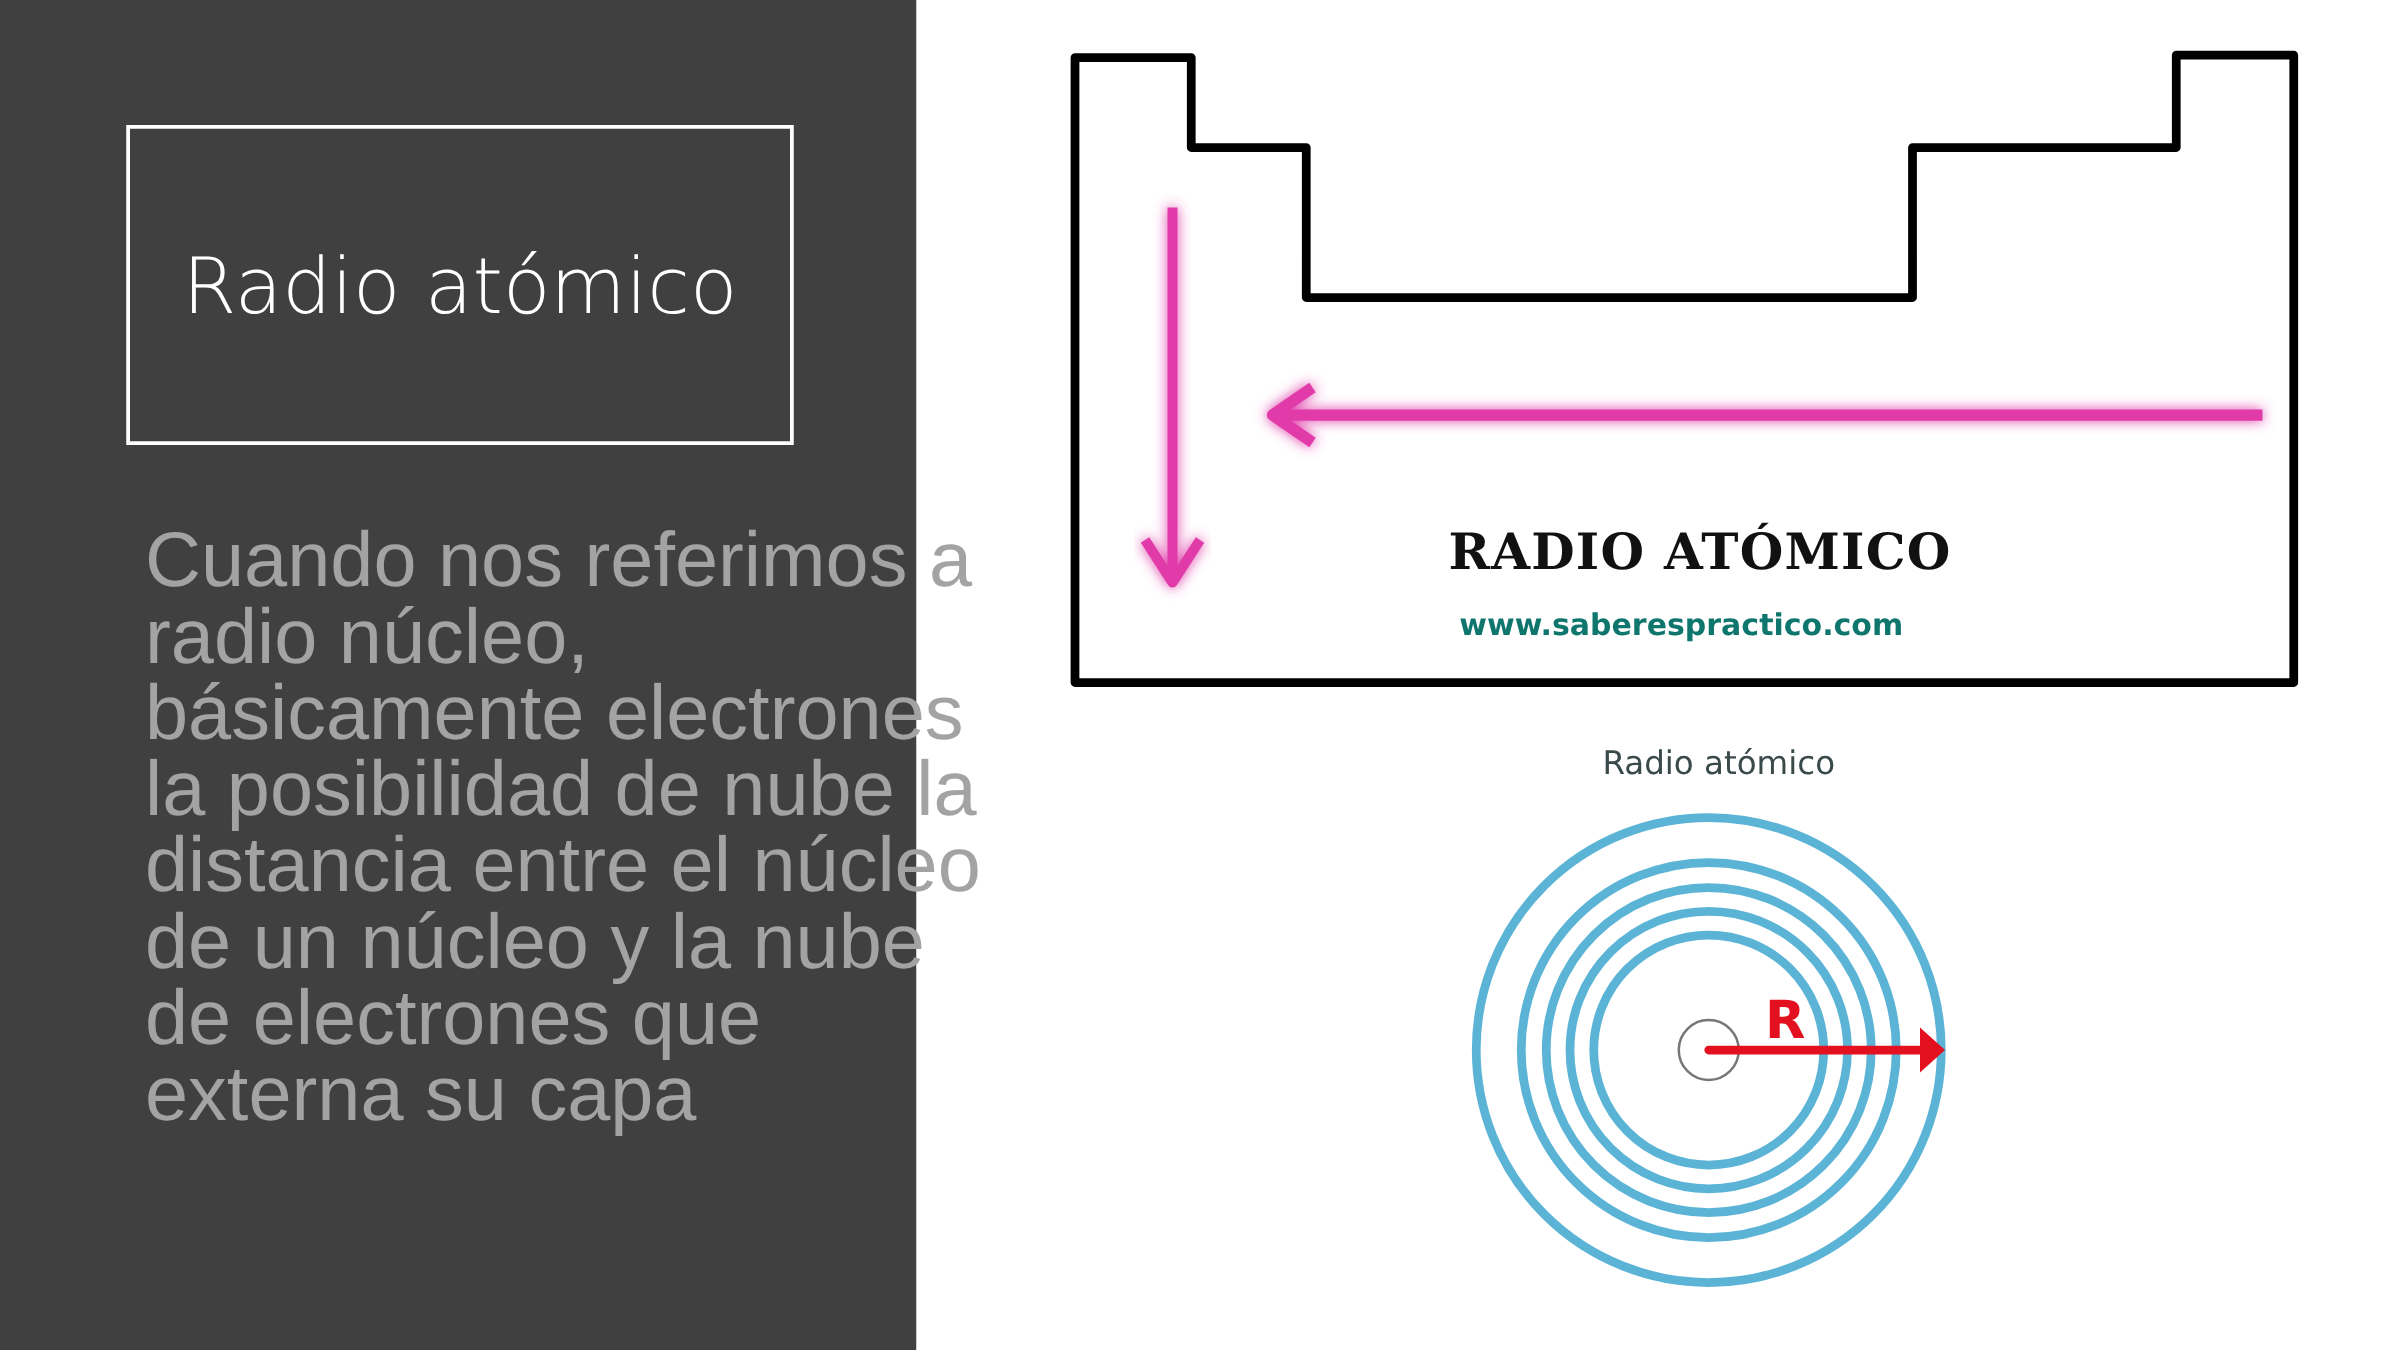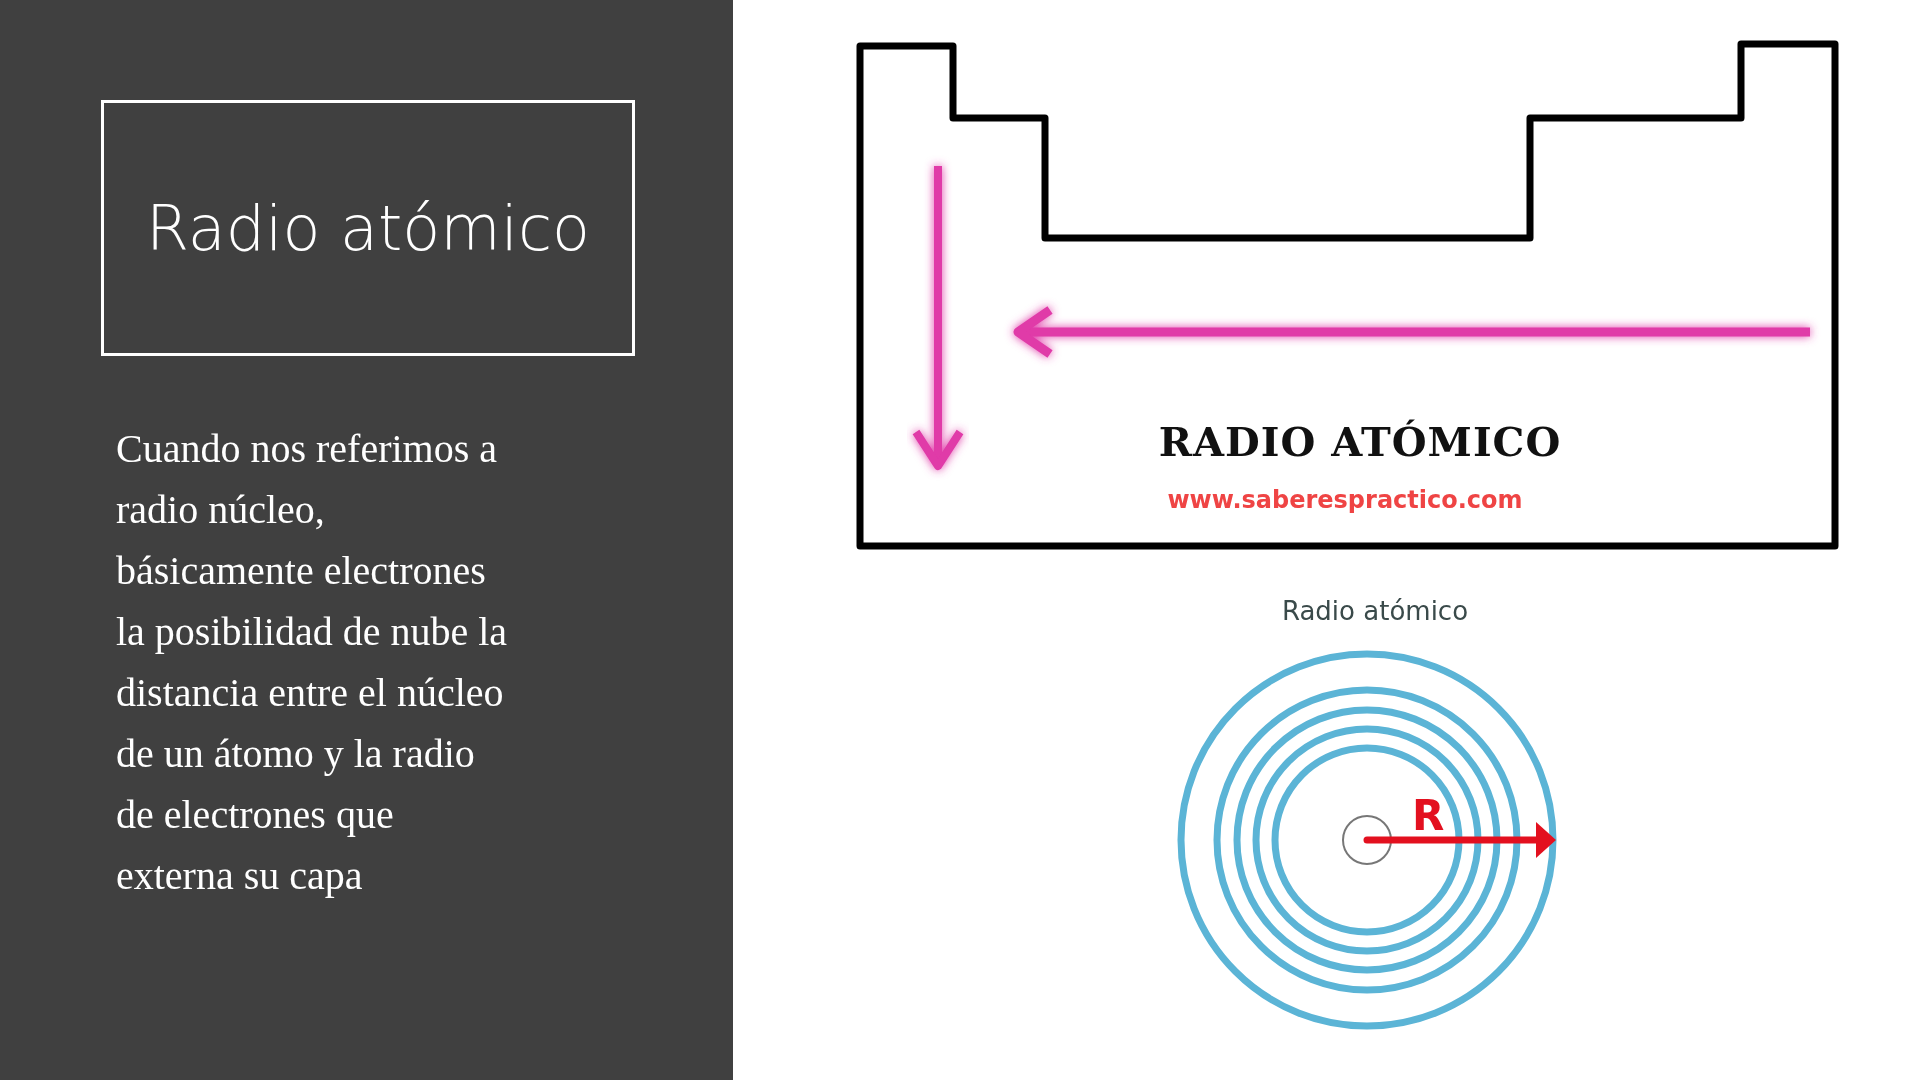--- a/index.html
+++ b/index.html
@@ -1,39 +1,39 @@
 <!DOCTYPE html>
 <html><head>
 <meta charset="utf-8">
 <style>
   html,body{margin:0;padding:0;}
   body{width:1920px;height:1080px;position:relative;overflow:hidden;background:#ffffff;font-family:"Liberation Sans",sans-serif;}
   .left-panel{position:absolute;left:0;top:0;width:733px;height:1080px;background:#404040;}
   .title-box{position:absolute;left:101px;top:100px;width:528px;height:250px;border:3px solid #ffffff;display:flex;align-items:center;justify-content:center;}
   .title{color:#ffffff;font-size:62px;font-weight:300;font-family:"DejaVu Sans",sans-serif;letter-spacing:0px;}
-  .body-text{position:absolute;left:116px;top:418px;width:580px;color:#ffffff;font-size:40px;line-height:61px;font-family:Liberation Serif, serif;}
+  .body-text{position:absolute;left:116px;top:418px;width:580px;color:#a3a3a3;font-size:62px;line-height:61px;font-family:Liberation Sans, sans-serif;}
   .body-text span{display:block;white-space:nowrap;}
   .table-fig{position:absolute;left:850px;top:30px;width:1000px;height:530px;}
   .atom-fig{position:absolute;left:1150px;top:590px;width:450px;height:450px;}
   .fig-title{position:absolute;left:0;width:100%;text-align:center;}
 </style>
 </head>
 <body>
 
 <div class="left-panel">
   <div class="title-box">
     <div class="title">Radio atómico</div>
   </div>
   <div class="body-text">
     <span>Cuando nos referimos a</span>
     <span>radio núcleo,</span>
     <span>básicamente electrones</span>
     <span>la posibilidad de nube la</span>
     <span>distancia entre el núcleo</span>
-    <span>de un átomo y la radio</span>
+    <span>de un núcleo y la nube</span>
     <span>de electrones que</span>
     <span>externa su capa</span>
   </div>
 </div>
 
 <div class="table-fig">
   <svg width="1000" height="530" viewBox="0 0 1000 530">
     <defs>
       <filter id="glow" x="-20%" y="-50%" width="140%" height="200%">
         <feGaussianBlur stdDeviation="5" result="b"></feGaussianBlur>
@@ -47,21 +47,21 @@
     <g filter="url(#glow)">
       <line x1="88" y1="136" x2="88" y2="430" stroke="#e03aa8" stroke-width="8"></line>
       <polyline points="66,402 88,436 110,402" fill="none" stroke="#e03aa8" stroke-width="8" stroke-linejoin="round"></polyline>
     </g>
     <g filter="url(#glow)">
       <line x1="960" y1="302" x2="170" y2="302" stroke="#e03aa8" stroke-width="9"></line>
       <polyline points="200,280 168,302 200,324" fill="none" stroke="#e03aa8" stroke-width="9" stroke-linejoin="round"></polyline>
     </g>
   </svg>
   <div class="fig-title" style="top:388px;left:0;width:1000px;font-family:'DejaVu Serif',serif;font-weight:bold;font-size:40px;color:#111;letter-spacing:1px;padding-left:20px;box-sizing:border-box;">RADIO ATÓMICO</div>
-  <div class="fig-title" style="top:456px;left:0;width:1000px;font-family:'DejaVu Sans',sans-serif;font-weight:bold;font-size:24px;color:#ef4444;padding-right:10px;box-sizing:border-box;">www.saberespractico.com</div>
+  <div class="fig-title" style="top:456px;left:0;width:1000px;font-family:'DejaVu Sans',sans-serif;font-weight:bold;font-size:24px;color:#0f766e;padding-right:10px;box-sizing:border-box;">www.saberespractico.com</div>
 </div>
 
 <div class="atom-fig">
   <div class="fig-title" style="top:6px;font-family:'DejaVu Sans',sans-serif;font-size:26px;color:#3a4a4a;">Radio atómico</div>
   <svg width="450" height="450" viewBox="0 0 450 450" style="position:absolute;left:0;top:0;">
     <g fill="none" stroke="#5bb4d6" stroke-width="7">
       <circle cx="217" cy="250" r="186"></circle>
       <circle cx="217" cy="250" r="150"></circle>
       <circle cx="217" cy="250" r="130"></circle>
       <circle cx="217" cy="250" r="111"></circle>

